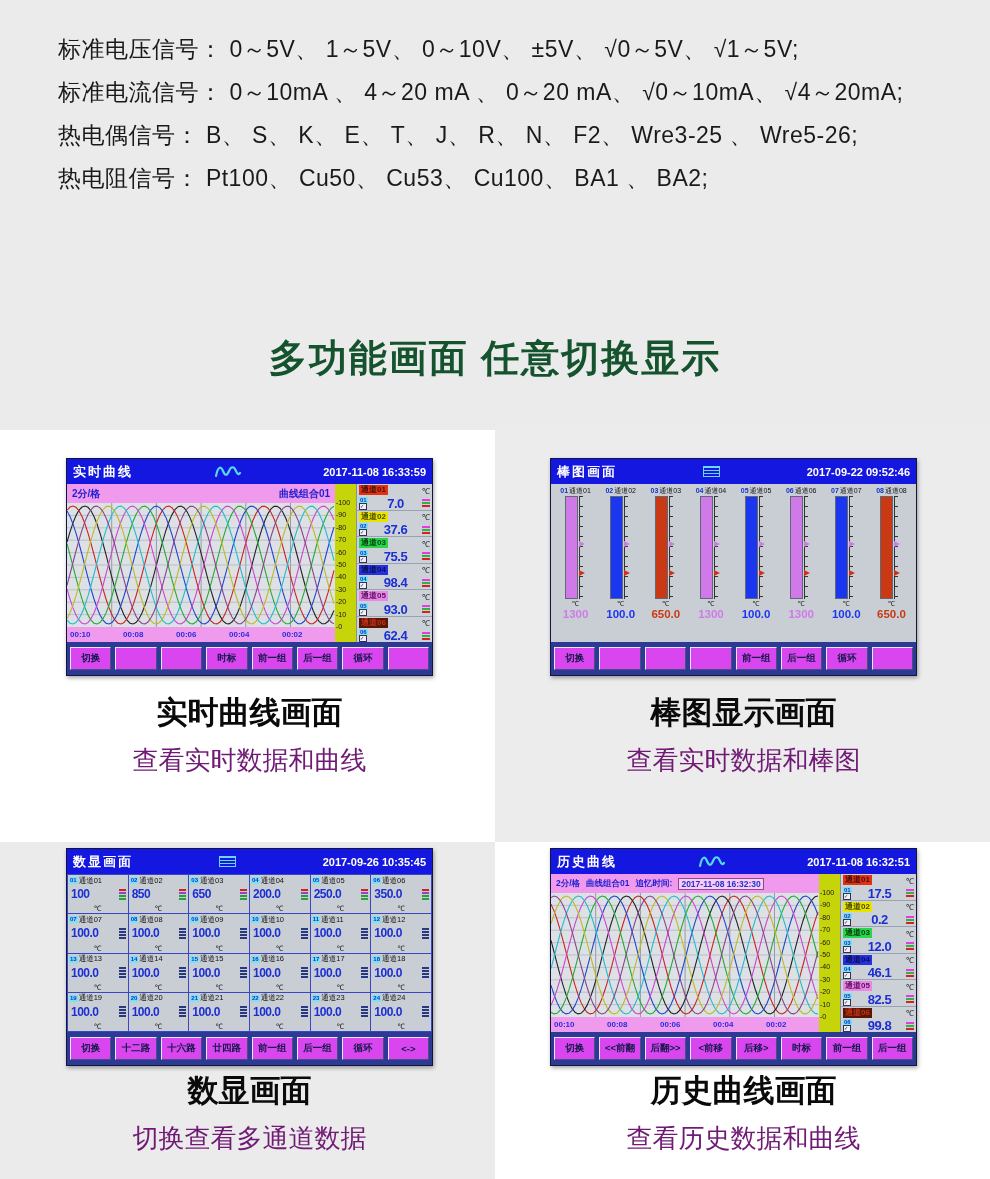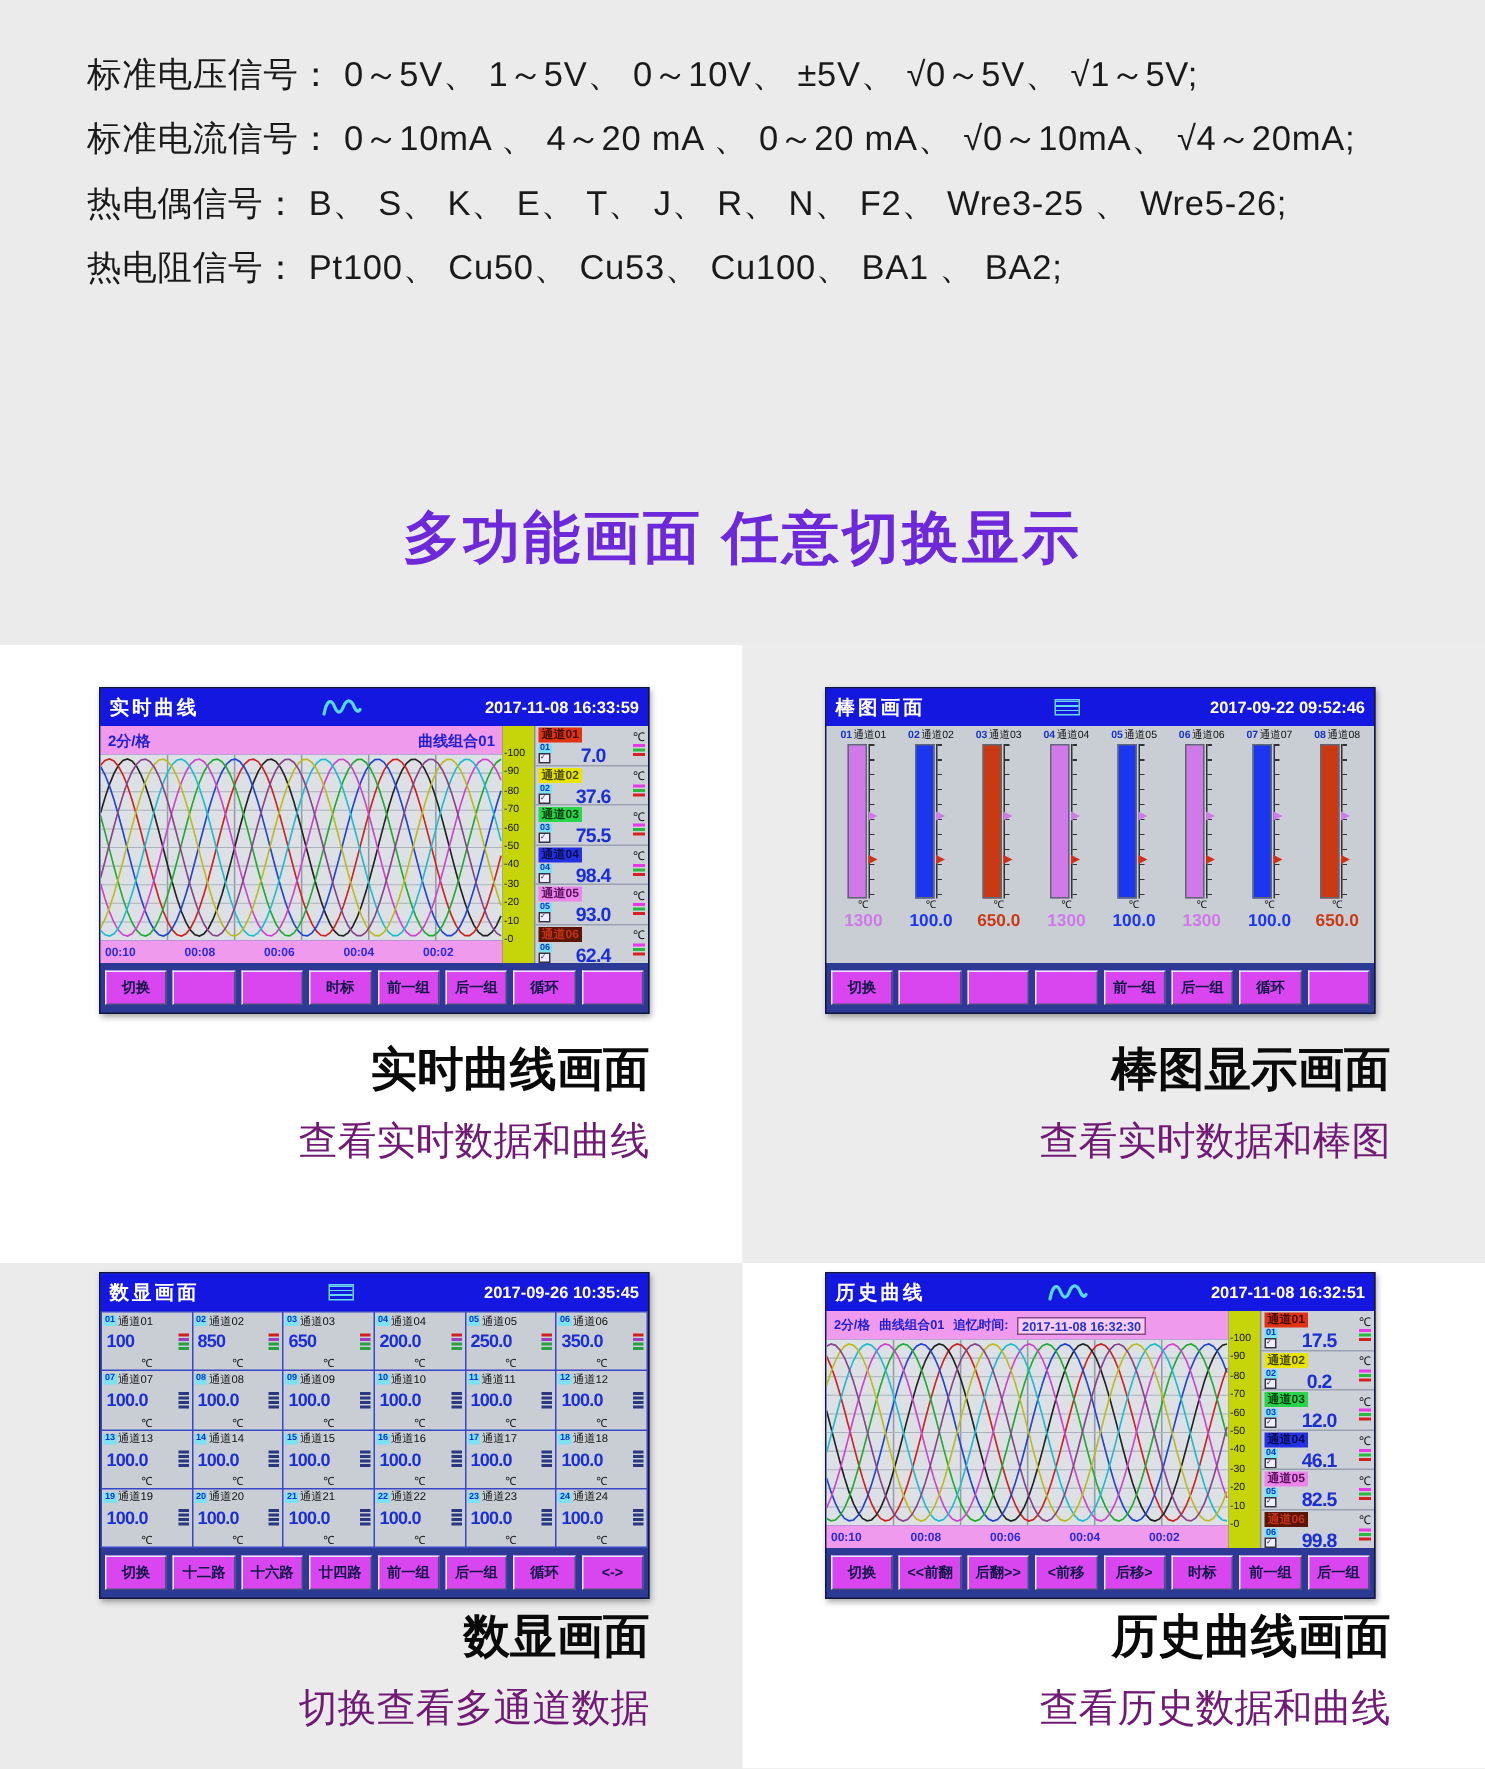--- a/index.html
+++ b/index.html
@@ -7,29 +7,29 @@
     width:990px;height:1179px;overflow:hidden;
     background:var(--page-bg,#ebebeb);
     font-family:"Liberation Sans",sans-serif;
     color:#1a1a1a;
   }
   
   .spec-section{padding:28px 0 0 58px;height:258px;box-sizing:content-box;}
   .spec-line{font-size:23px;line-height:43px;height:43px;letter-spacing:.5px;white-space:nowrap;}
   
   .heading-wrap{height:144px;display:flex;align-items:center;justify-content:center;}
-  .heading{font-size:38px;font-weight:bold;letter-spacing:2px;color:#6d28d9;}
+  .heading{font-size:38px;font-weight:bold;letter-spacing:2px;color:#14532d;}
   
   .showcase{position:relative;width:990px;height:749px;}
   .quad{position:absolute;overflow:hidden;}
   #quad-tl{left:0;top:0;width:495px;height:412px;background:#ffffff;}
   #quad-tr{left:495px;top:0;width:495px;height:412px;background:#ececec;}
   #quad-bl{left:0;top:412px;width:495px;height:337px;background:#ebebeb;}
   #quad-br{left:495px;top:412px;width:495px;height:337px;background:#ffffff;}
-  .caption{position:absolute;width:367px;text-align:right;}
+  .caption{position:absolute;width:367px;text-align:center;}
   .cap-title{font-size:31px;font-weight:bold;color:#0a0a0a;margin-bottom:9px;}
   .cap-sub{font-size:26px;color:#701a75;}
   
   .screen{
     position:absolute;width:367px;height:218px;box-sizing:border-box;
     background:var(--frame-navy,#2c3a96);
     border:1px solid #10163c;
     box-shadow:1px 2px 4px rgba(0,0,0,.35);
   }
   .titlebar{height:25px;background:var(--title-bar-blue,#1417e0);display:flex;align-items:center;padding:0 6px;gap:4px;}
@@ -51,21 +51,21 @@
   .strip-bottom span{position:absolute;top:3px;font-size:8px;font-weight:bold;color:#2a2ae0;}
   .scale-col{width:21px;background:var(--scale-yellow,#c6d40a);position:relative;}
   .scale-col span{position:absolute;left:1px;font-size:7px;color:#151515;line-height:7px;}
   .scale-col span::before{content:"-";}
   .chan-col{flex:1;background:var(--panel-gray,#ccd1d8);display:flex;flex-direction:column;border-left:1px solid #8890a0;}
   .ch-block{flex:1;border-bottom:1px solid #9aa2b2;padding:1px 2px 0;overflow:hidden;}
   .ch-block:last-child{border-bottom:none;}
   .ch-head{display:flex;justify-content:space-between;align-items:center;height:10px;}
   .ch-name{font-size:8px;font-weight:bold;line-height:10px;padding:0 2px;white-space:nowrap;}
   .ch-unit{font-size:8px;color:#111;}
-  .ch-valrow{display:flex;height:14px;margin-top:1px;}
+  .ch-valrow{display:flex;align-items:center;height:14px;margin-top:1px;}
   .ch-badge{display:flex;flex-direction:column;align-items:flex-start;width:10px;}
   .ch-num{font-size:6px;font-weight:bold;background:var(--badge-cyan,#7ce2f2);color:#1133cc;line-height:6px;padding:0 1px;}
   .ch-check{width:6px;height:5px;background:#eef;border:1px solid #334;font-size:5px;line-height:4px;color:#223;overflow:hidden;}
   .ch-value{flex:1;text-align:center;font-size:13px;font-weight:bold;color:var(--value-blue,#1b2fd4);letter-spacing:-.5px;}
   .ch-bars{width:8px;display:flex;flex-direction:column;gap:1px;}
   .ch-bars i{height:2px;background:#28b840;}
   .ch-bars i:nth-child(1){background:#e838e8;}
   .ch-bars i:nth-child(3){background:#d82020;}
   
   .bars-area{height:158px;background:#c9ced4;display:flex;padding:2px 2px 0;box-sizing:border-box;}

